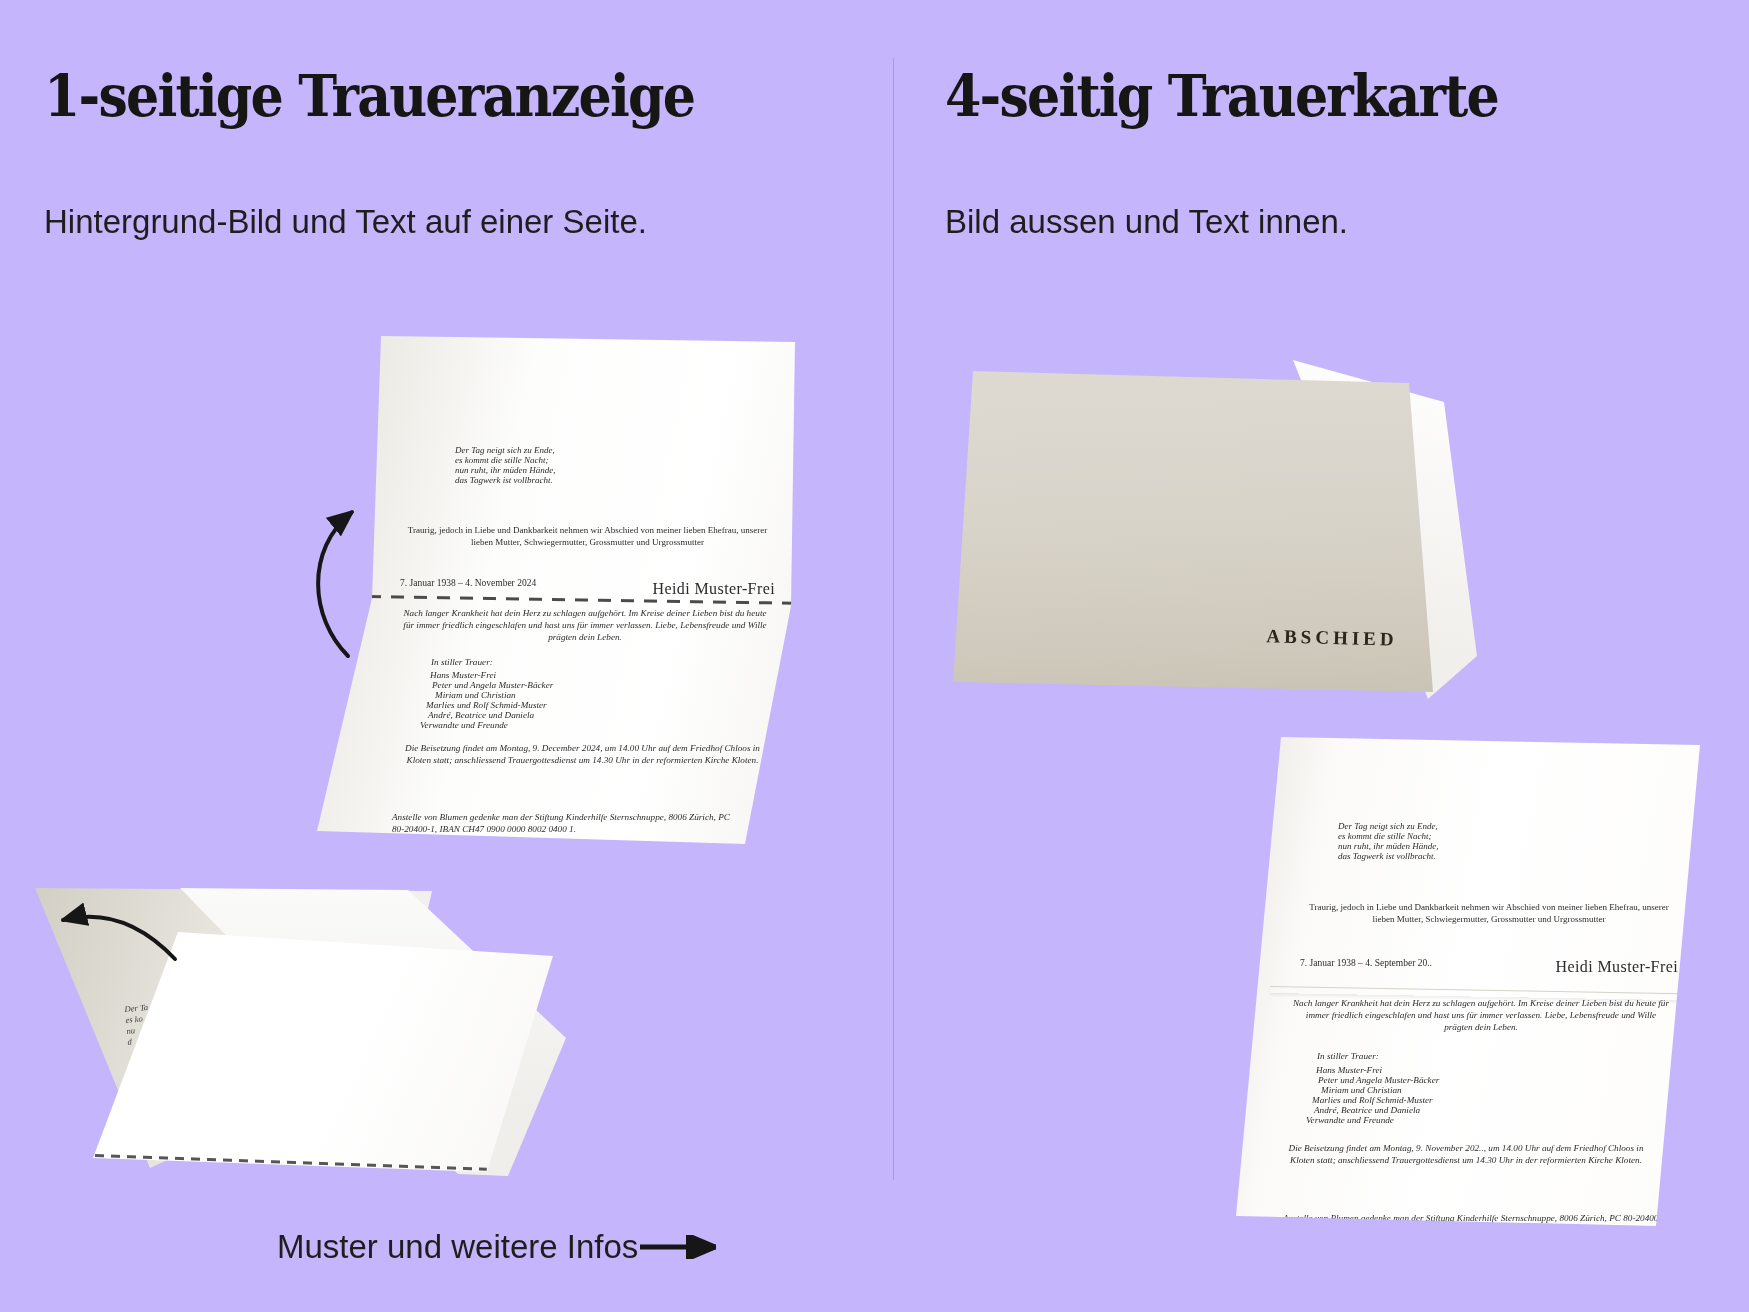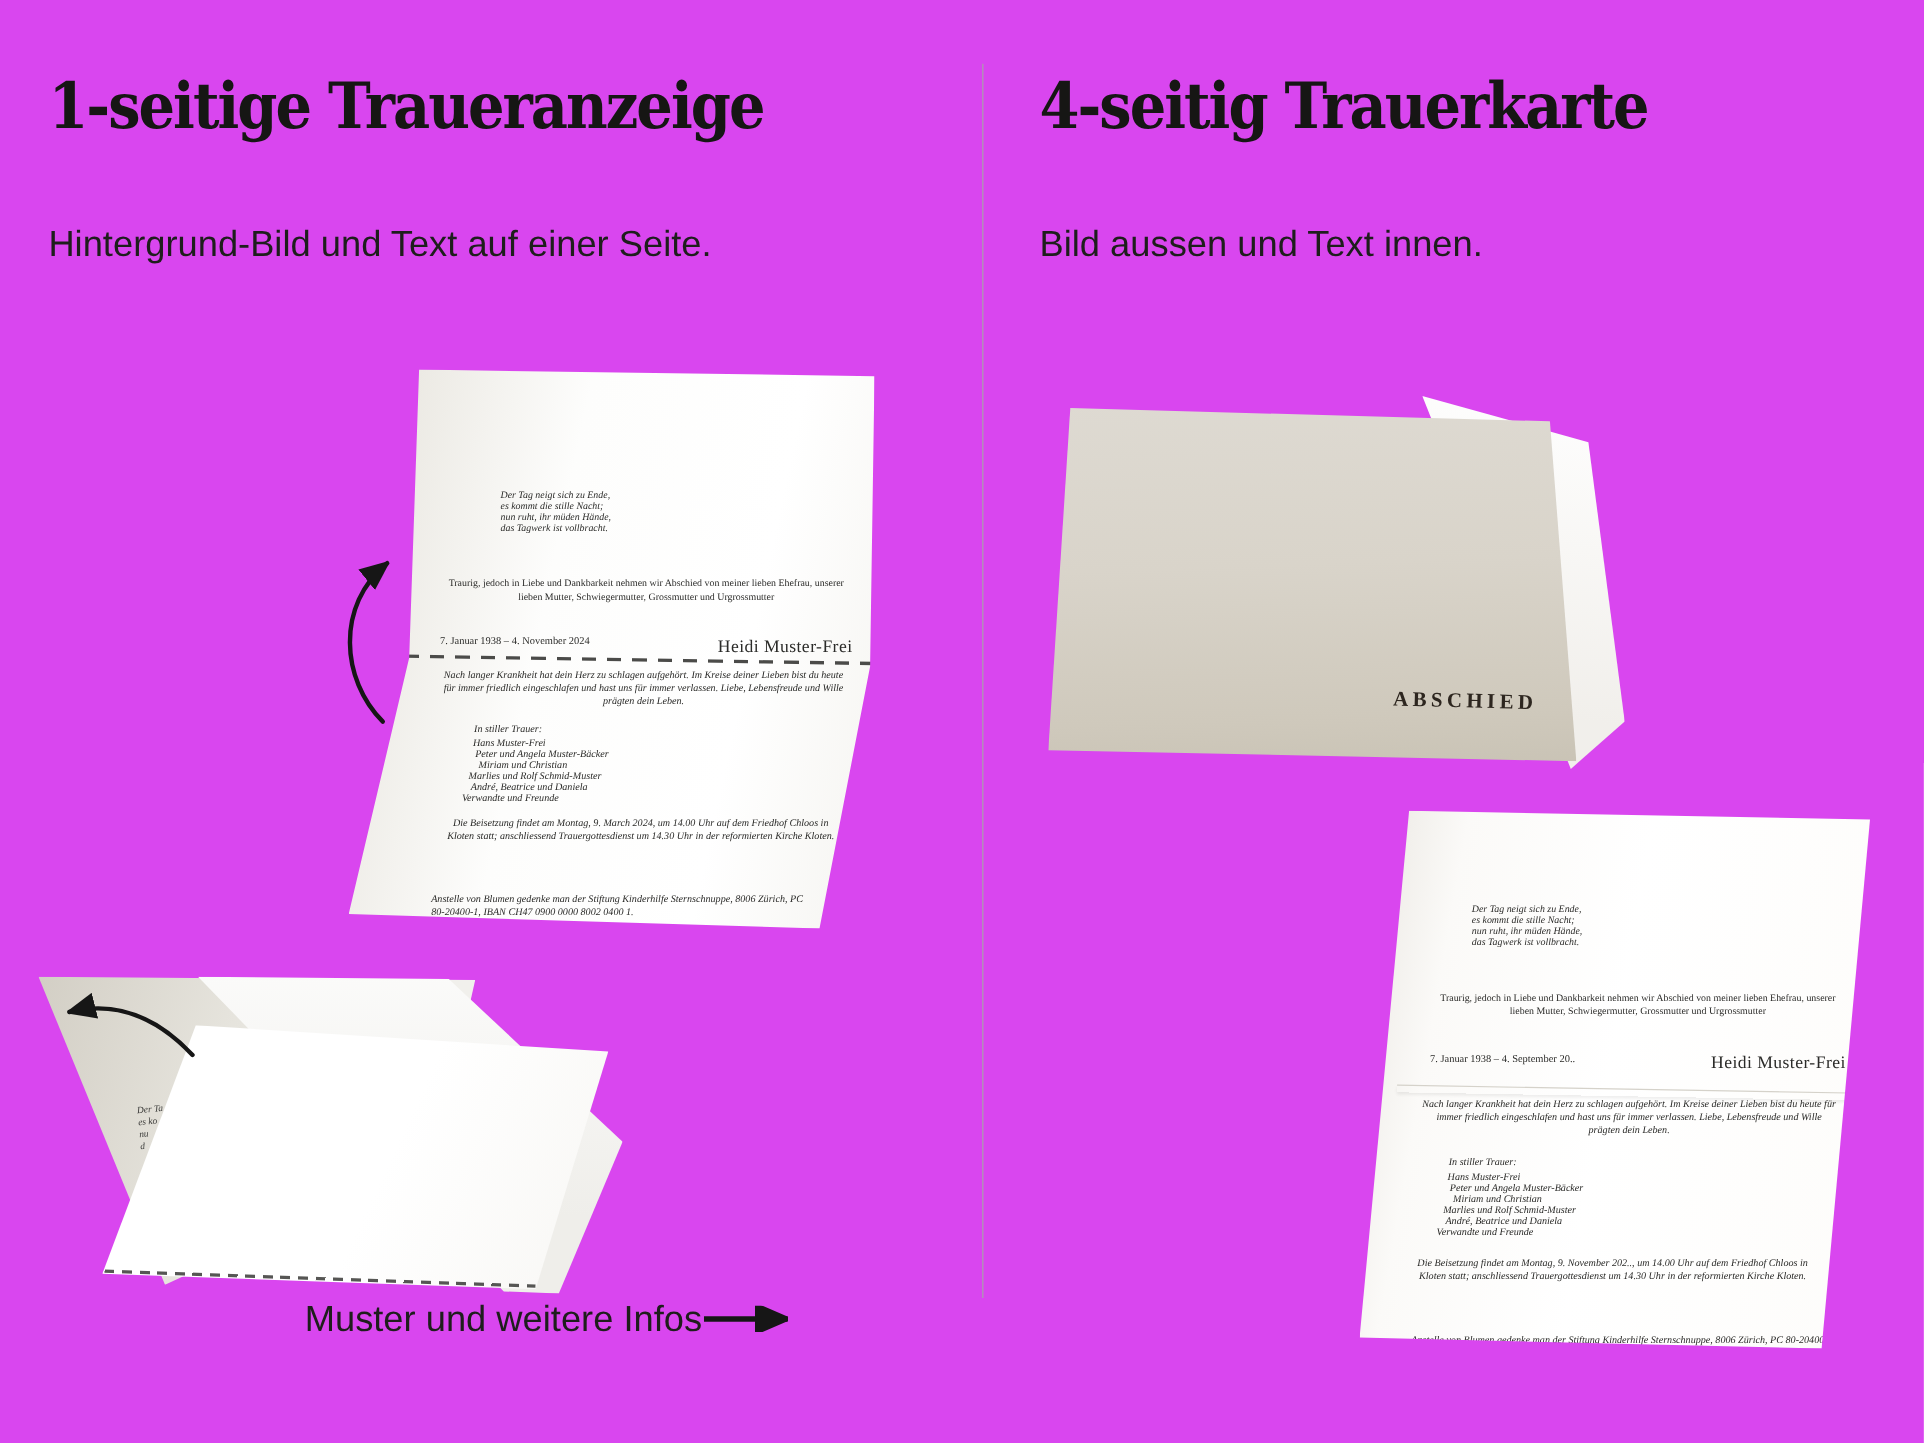--- a/index.html
+++ b/index.html
@@ -1,16 +1,16 @@
 <!DOCTYPE html>
 <html><head>
 <meta charset="utf-8">
 <style>
   html,body{margin:0;padding:0;}
-  .stage{position:relative;width:1749px;height:1312px;background:#d946ef;overflow:hidden;
+  .stage{position:relative;width:1749px;height:1312px;background:#c4b5fd;overflow:hidden;
          font-family:"Liberation Sans",sans-serif;color:#1c1c1a;}
   .divider{position:absolute;left:893px;top:58px;width:1px;height:1122px;background:#a6a6a6;}
 
   .headline{position:absolute;font-family:"DejaVu Serif",serif;font-weight:700;font-size:58px;
             letter-spacing:-2px;color:#161614;transform:scaleX(0.9);transform-origin:left top;white-space:nowrap;}
   #hl-left{left:44px;top:62px;}
   #hl-right{left:945px;top:62px;}
   .subline{position:absolute;font-size:33px;color:#1e1e1c;white-space:nowrap;}
   #sl-left{left:44px;top:203px;}
   #sl-right{left:945px;top:203px;}
@@ -79,21 +79,21 @@
   #inner-card{left:1236px;top:735px;width:472px;height:494px;
     background:linear-gradient(100deg,#e9e6e0 0%,#fbfaf8 18%,#ffffff 48%,#fdfcfa 100%);
     clip-path:polygon(45px 2px,464px 10px,420px 491px,0px 481px);
     filter:drop-shadow(10px 12px 13px rgba(0,0,0,0.25));}
   #inner-card .blk{position:absolute;}
   #inner-card .fold-line{position:absolute;left:34px;top:251px;width:424px;height:6px;
     transform:rotate(1.0deg);transform-origin:left center;
     border-top:1px solid #d5d2ca;box-shadow:0 2px 3px rgba(0,0,0,0.07);}
 
   
-  .footer-link{position:absolute;left:277px;top:1180px;display:flex;align-items:center;cursor:pointer;}
+  .footer-link{position:absolute;left:277px;top:1228px;display:flex;align-items:center;cursor:pointer;}
   .footer-label{font-size:33px;color:#1e1e1c;white-space:nowrap;}
 
   svg.overlay{position:absolute;left:0;top:0;pointer-events:none;}
 </style>
 </head>
 <body>
 
 <div class="stage">
 
   <div class="divider"></div>
@@ -117,21 +117,21 @@
     <div class="blk condolence" style="left:83px;top:309px;width:370px;">Nach langer Krankheit hat dein Herz zu schlagen aufgehört. Im Kreise deiner Lieben bist du heute für immer friedlich eingeschlafen und hast uns für immer verlassen. Liebe, Lebensfreude und Wille prägten dein Leben.</div>
     <div class="blk mlabel" style="left:114px;top:359px;">In stiller Trauer:</div>
     <div class="blk mourners" style="left:103px;top:372px;">
       <div>Hans Muster-Frei</div>
       <div>Peter und Angela Muster-Bäcker</div>
       <div>Miriam und Christian</div>
       <div>Marlies und Rolf Schmid-Muster</div>
       <div>André, Beatrice und Daniela</div>
       <div>Verwandte und Freunde</div>
     </div>
-    <div class="blk funeral" style="left:88px;top:445px;width:355px;">Die Beisetzung findet am Montag, 9. March 2024, um 14.00 Uhr auf dem Friedhof Chloos in Kloten statt; anschliessend Trauergottesdienst um 14.30 Uhr in der reformierten Kirche Kloten.</div>
+    <div class="blk funeral" style="left:88px;top:445px;width:355px;">Die Beisetzung findet am Montag, 9. December 2024, um 14.00 Uhr auf dem Friedhof Chloos in Kloten statt; anschliessend Trauergottesdienst um 14.30 Uhr in der reformierten Kirche Kloten.</div>
     <div class="blk donation" style="left:75px;top:482px;width:340px;">Anstelle von Blumen gedenke man der Stiftung Kinderhilfe Sternschnuppe, 8006 Zürich, PC 80-20400-1, IBAN CH47 0900 0000 8002 0400 1.</div>
   </div>
 
   <div class="sheet" id="sheetA">
     <div class="frag">
       <div>Der Ta</div>
       <div>es ko</div>
       <div>nu</div>
       <div>d</div>
     </div>

